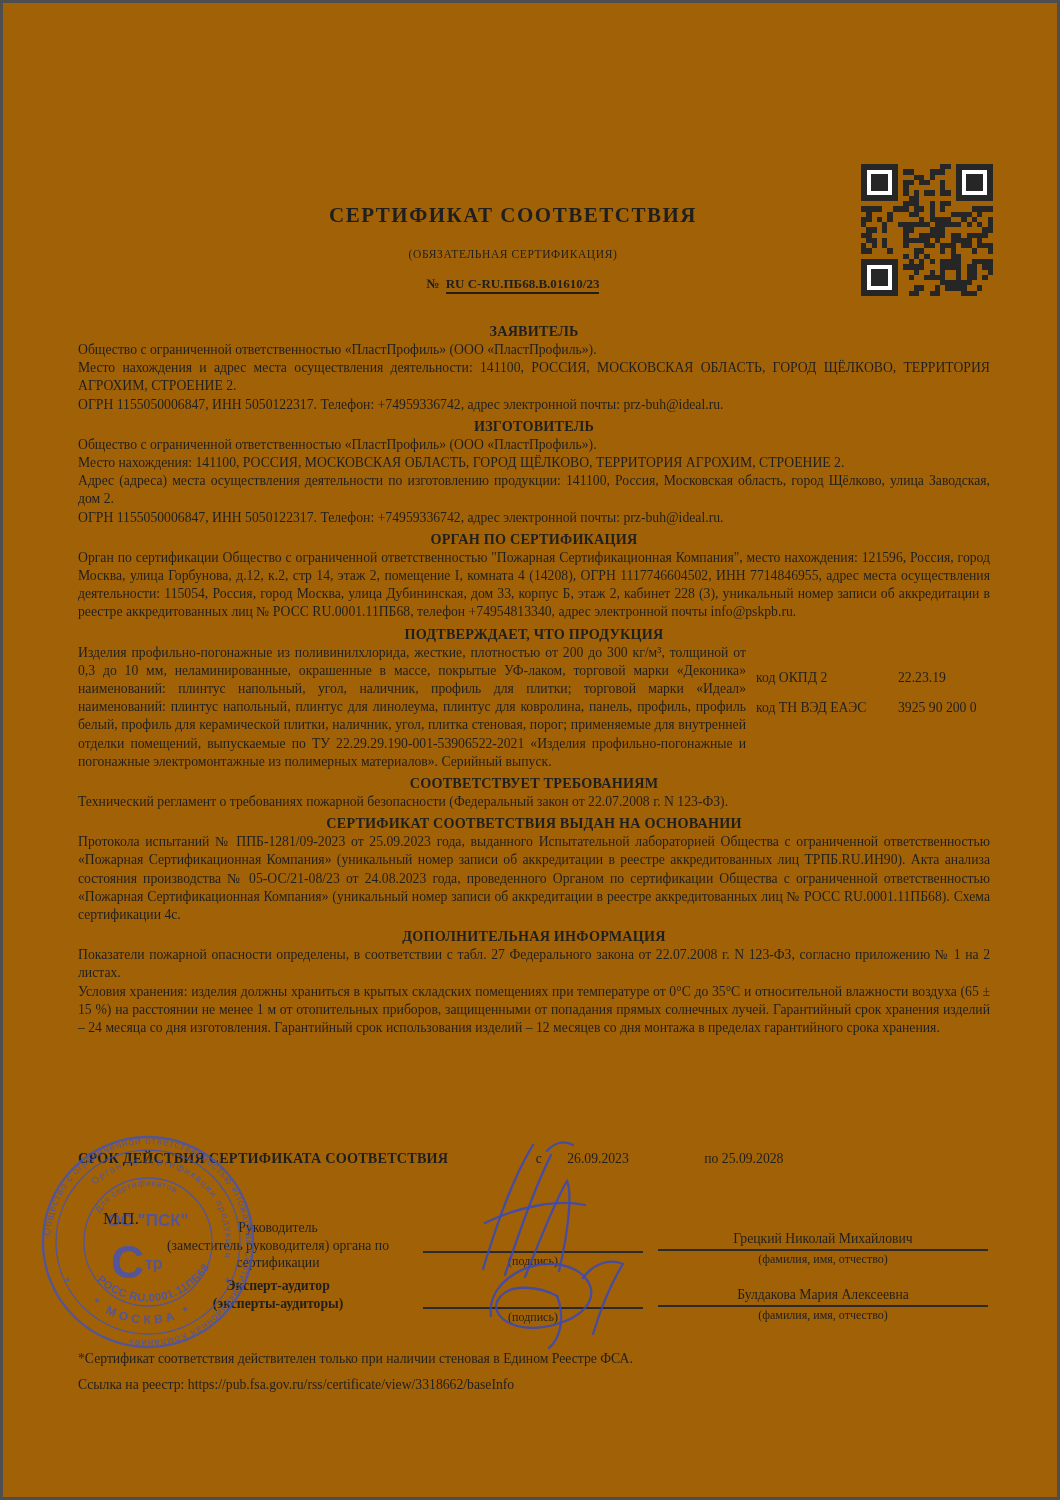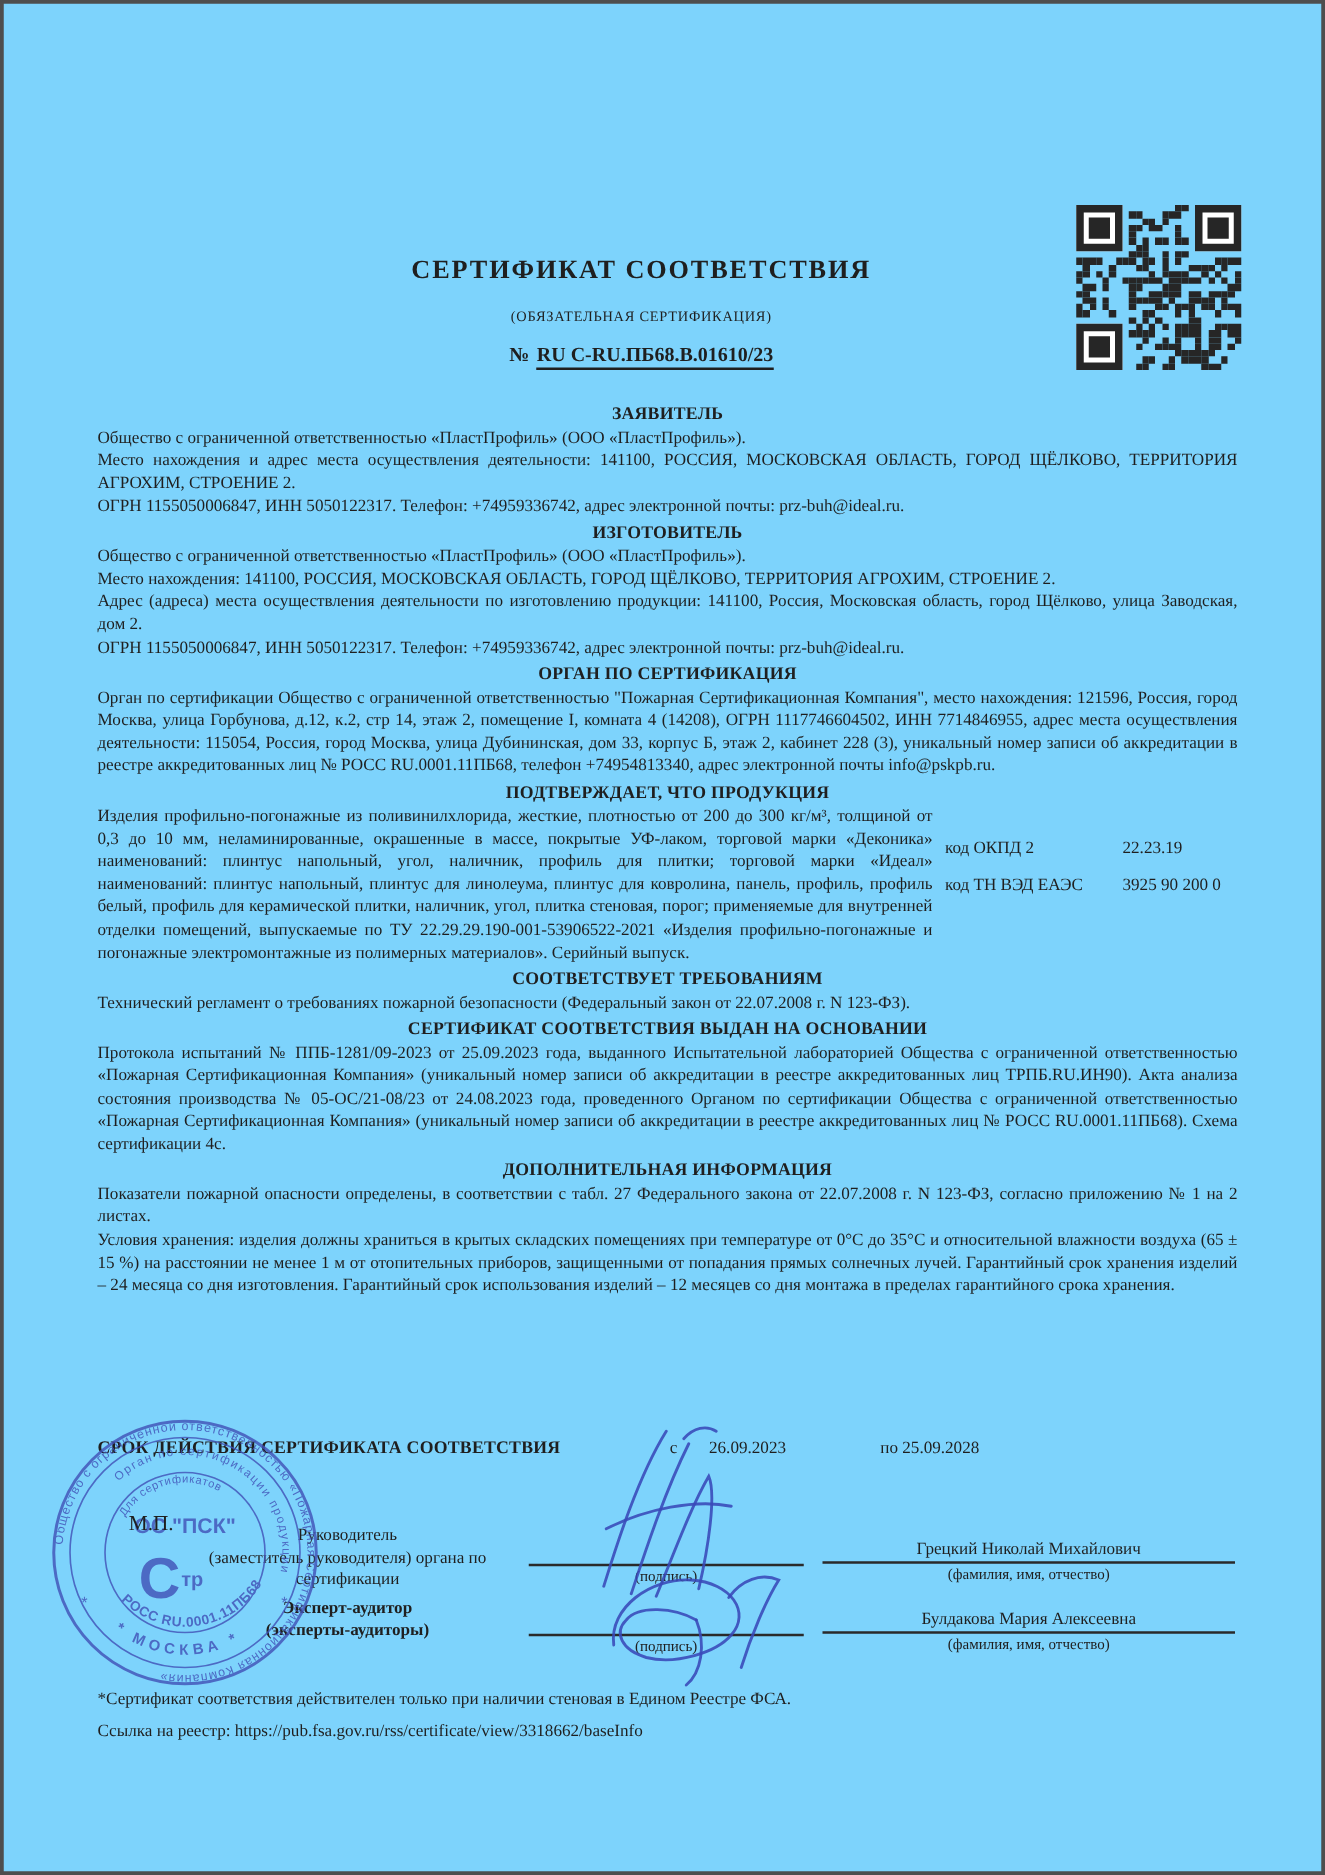--- a/index.html
+++ b/index.html
@@ -1,27 +1,27 @@
 <!DOCTYPE html>
 <html><head>
 <meta charset="utf-8">
 <style>
   html,body { margin:0; padding:0; background:#888; }
   .page {
     position:relative; width:1060px; height:1500px; margin:0 auto;
-    background:#7dd3fc; box-sizing:border-box;
+    background:#a16207; box-sizing:border-box;
     border:3px solid #4e4e4e;
     font-family:"Liberation Serif","DejaVu Serif",serif;
     color:#1f1f1f; overflow:hidden;
   }
   
   .header { position:absolute; top:200px; left:75px; width:870px; text-align:center; }
   .title  { font-size:21px; font-weight:bold; letter-spacing:1.5px; }
   .subtitle { font-size:11.5px; margin-top:20px; letter-spacing:0.6px; }
-  .number { font-size:16px; font-weight:bold; margin-top:16px; }
+  .number { font-size:13px; font-weight:bold; margin-top:16px; }
   .num-underline { border-bottom:2px solid #1f1f1f; padding-bottom:1px; margin-left:6px;}
   
   .qr { position:absolute; left:858px; top:161px; width:132px; height:132px; }
   .qr-grid { position:absolute; inset:0; display:grid;
     grid-template-columns:repeat(25,1fr); grid-template-rows:repeat(25,1fr); }
   .qr-grid div.on { background:#262626; }
   .finder { position:absolute; width:37px; height:37px; border:6px solid #262626;
     box-sizing:border-box; background:#fff; }
   .finder::after { content:''; position:absolute; inset:4px; background:#262626; }
   .finder.tl { left:0; top:0; } .finder.tr { right:0; top:0; } .finder.bl { left:0; bottom:0; }

